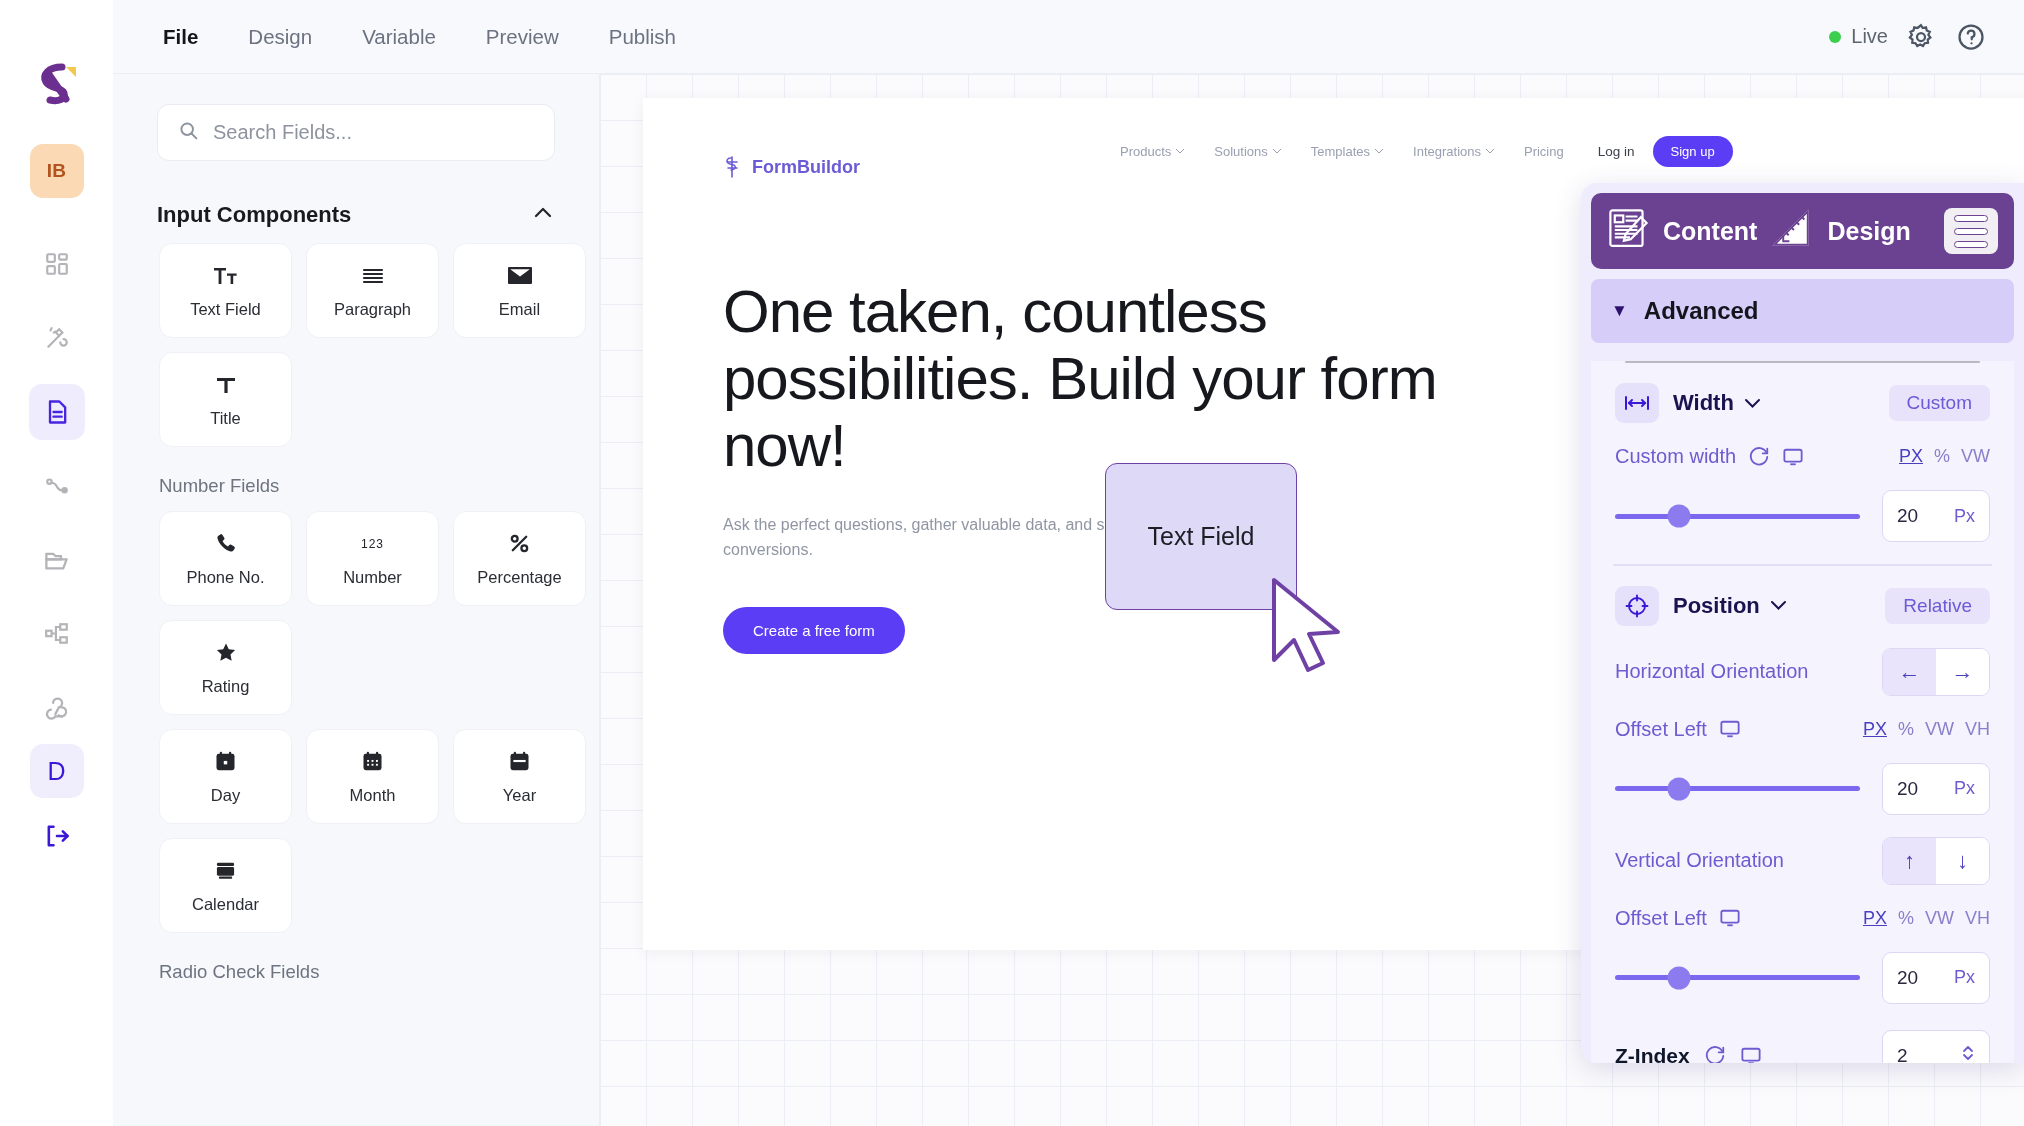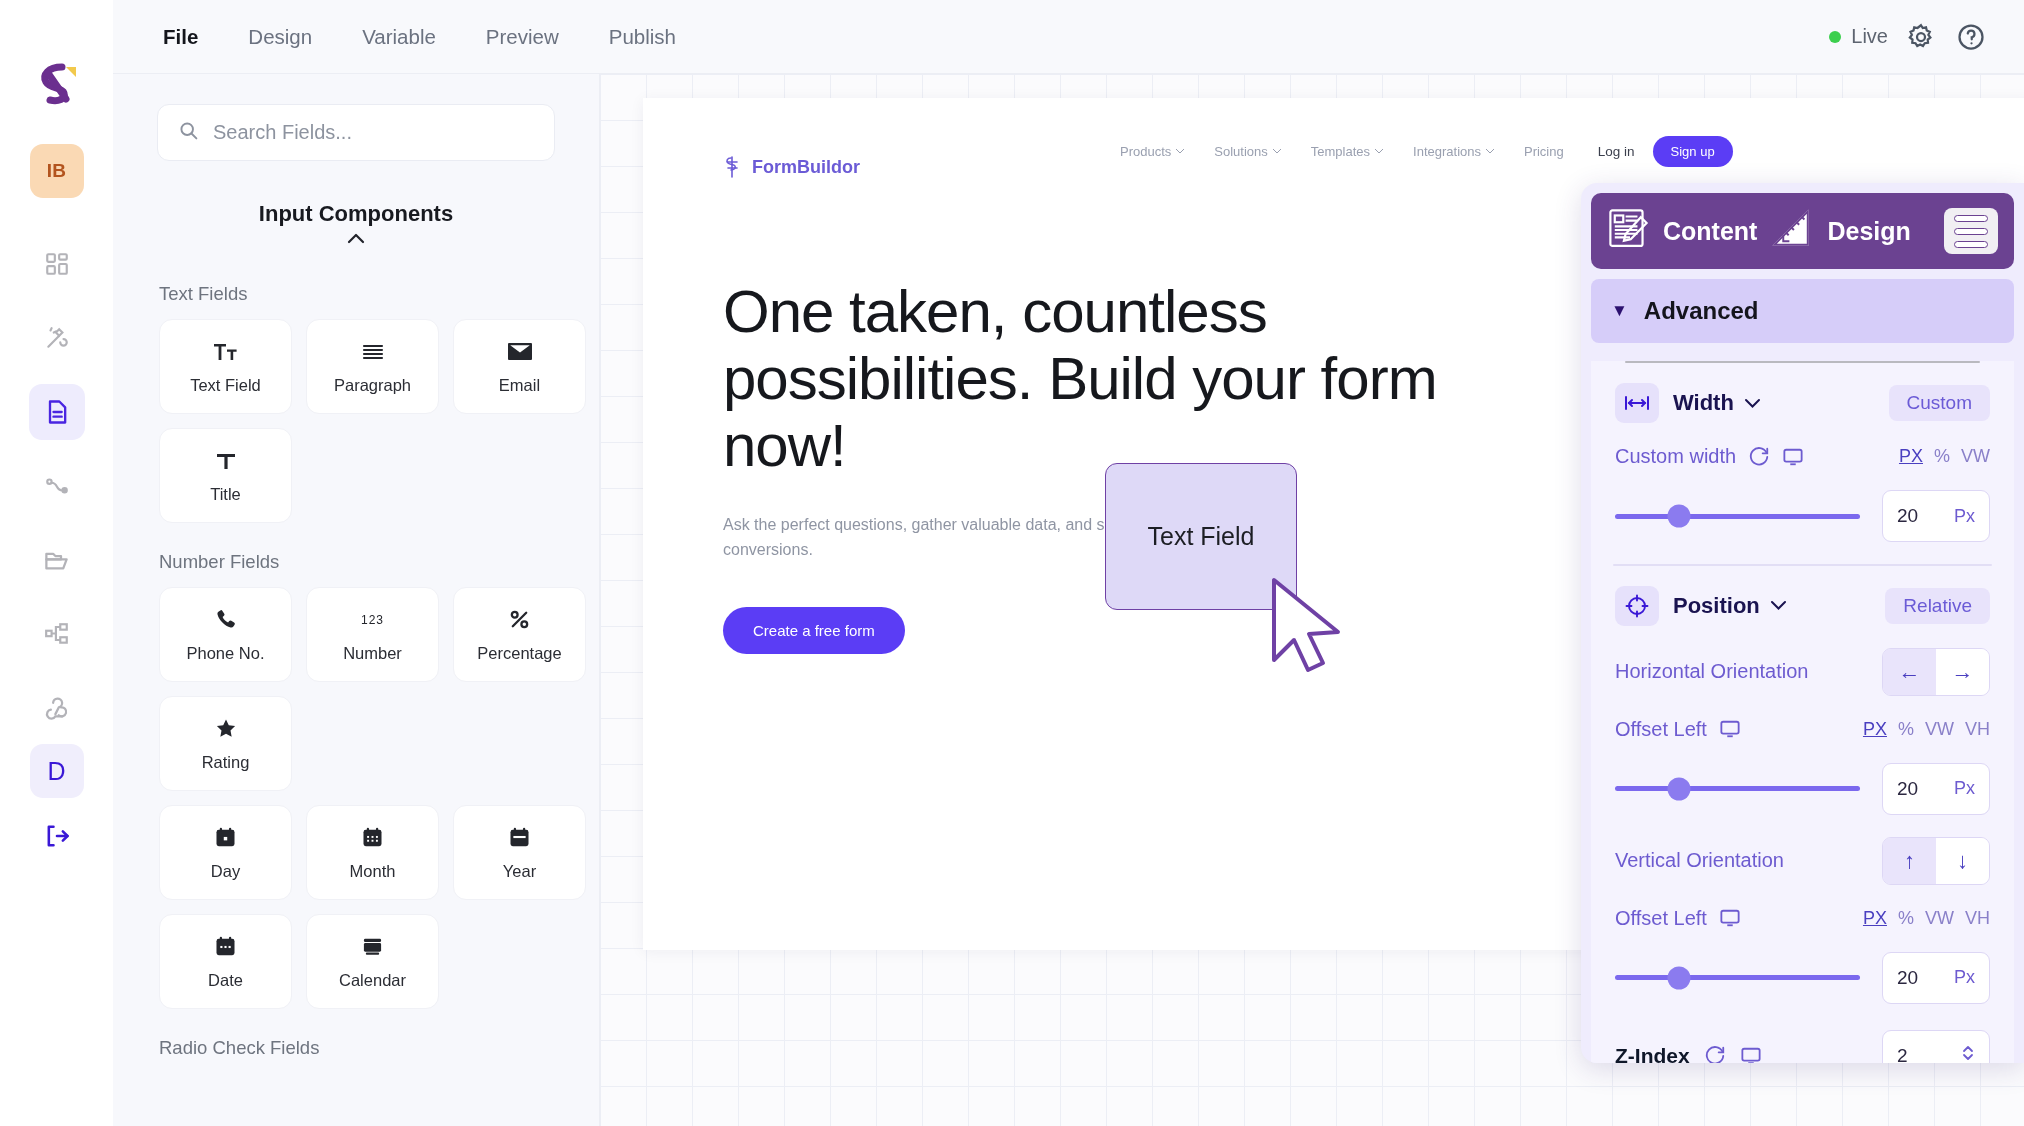--- a/index.html
+++ b/index.html
@@ -64,21 +64,21 @@
     border-right: 1px solid #eceef4; padding: 0 0 0 0;
     overflow: hidden; position: relative;
   }
   .search-wrap { padding: 30px 44px 0 44px; }
   .search-box {
     height: 57px; background: #ffffff; border: 1px solid #eaecf3; border-radius: 12px;
     display: flex; align-items: center; gap: 14px; padding: 0 20px;
   }
   .search-box .ph { color: #8d939f; font-size: 20px; }
   .section-head {
-    margin: 40px 44px 0 44px; display: flex; align-items: center; justify-content: space-between; flex-direction: column;
+    margin: 40px 44px 0 44px; display: flex; align-items: center; justify-content: space-between;
   }
   .section-head .title { font-size: 22px; font-weight: bold; color: #181a20; }
   .group-label { margin: 28px 0 0 46px; font-size: 18.5px; color: #6e747f; }
   .card-grid {
     display: grid; grid-template-columns: repeat(3, 133px); gap: 14px;
     margin: 14px 0 0 46px;
   }
   .fcard {
     height: 95px; background: #ffffff; border: 1px solid #f0f1f6; border-radius: 13px;
     display: flex; flex-direction: column; align-items: center; justify-content: center; gap: 11px;
@@ -353,21 +353,20 @@
 
         <div class="section-head">
           <span class="title">Input Components</span>
           <span>
             <svg width="24" height="24" viewBox="0 0 24 24" fill="none" stroke="#22242b" stroke-width="2.2" stroke-linecap="round" stroke-linejoin="round">
               <path d="M5 15 L12 8 L19 15"></path>
             </svg>
           </span>
         </div>
 
-        <div class="group-label">Text Fields</div>
         <div class="card-grid">
           <div class="fcard">
             <div class="ic">
               <svg width="26" height="22" viewBox="0 0 26 22" fill="currentColor">
                 <path d="M1 3 h12 v2.6 H8.4 V19 H5.6 V5.6 H1 z"></path>
                 <path d="M14 8.5 h9.6 v2.3 h-3.4 V19 h-2.6 v-8.2 H14 z"></path>
               </svg>
             </div>
             <div class="lb">Text Field</div>
           </div>
@@ -467,35 +466,20 @@
           <div class="fcard">
             <div class="ic">
               <svg width="23" height="23" viewBox="0 0 24 24" fill="currentColor">
                 <rect x="2.6" y="4" width="18.8" height="17" rx="2.4"></rect>
                 <rect x="6" y="1.8" width="2.4" height="4" rx="1.2"></rect>
                   <rect x="15.6" y="1.8" width="2.4" height="4" rx="1.2"></rect>
                 <rect x="5.6" y="10.4" width="12.8" height="2.2" fill="#fff"></rect>
               </svg>
             </div>
             <div class="lb">Year</div>
-          </div>
-          <div class="fcard">
-            <div class="ic">
-              <svg width="23" height="23" viewBox="0 0 24 24" fill="currentColor">
-                <rect x="2.6" y="4" width="18.8" height="17" rx="2.4"></rect>
-                <rect x="6" y="1.8" width="2.4" height="4" rx="1.2"></rect>
-                  <rect x="15.6" y="1.8" width="2.4" height="4" rx="1.2"></rect>
-                <g fill="#fff">
-                    <rect x="6.6" y="11.4" width="2.2" height="2.2"></rect>
-                    <rect x="10.9" y="11.4" width="2.2" height="2.2"></rect>
-                    <rect x="15.2" y="11.4" width="2.2" height="2.2"></rect>
-                  </g>
-              </svg>
-            </div>
-            <div class="lb">Date</div>
           </div>
           <div class="fcard">
             <div class="ic">
               <svg width="23" height="21" viewBox="0 0 24 22" fill="currentColor">
                 <rect x="3" y="3" width="18" height="3.4" rx="1.4"></rect>
                 <rect x="3" y="7.4" width="18" height="9" rx="1.4"></rect>
                 <rect x="5" y="17.4" width="14" height="2.2" rx="1.1"></rect>
               </svg>
             </div>
             <div class="lb">Calendar</div>

